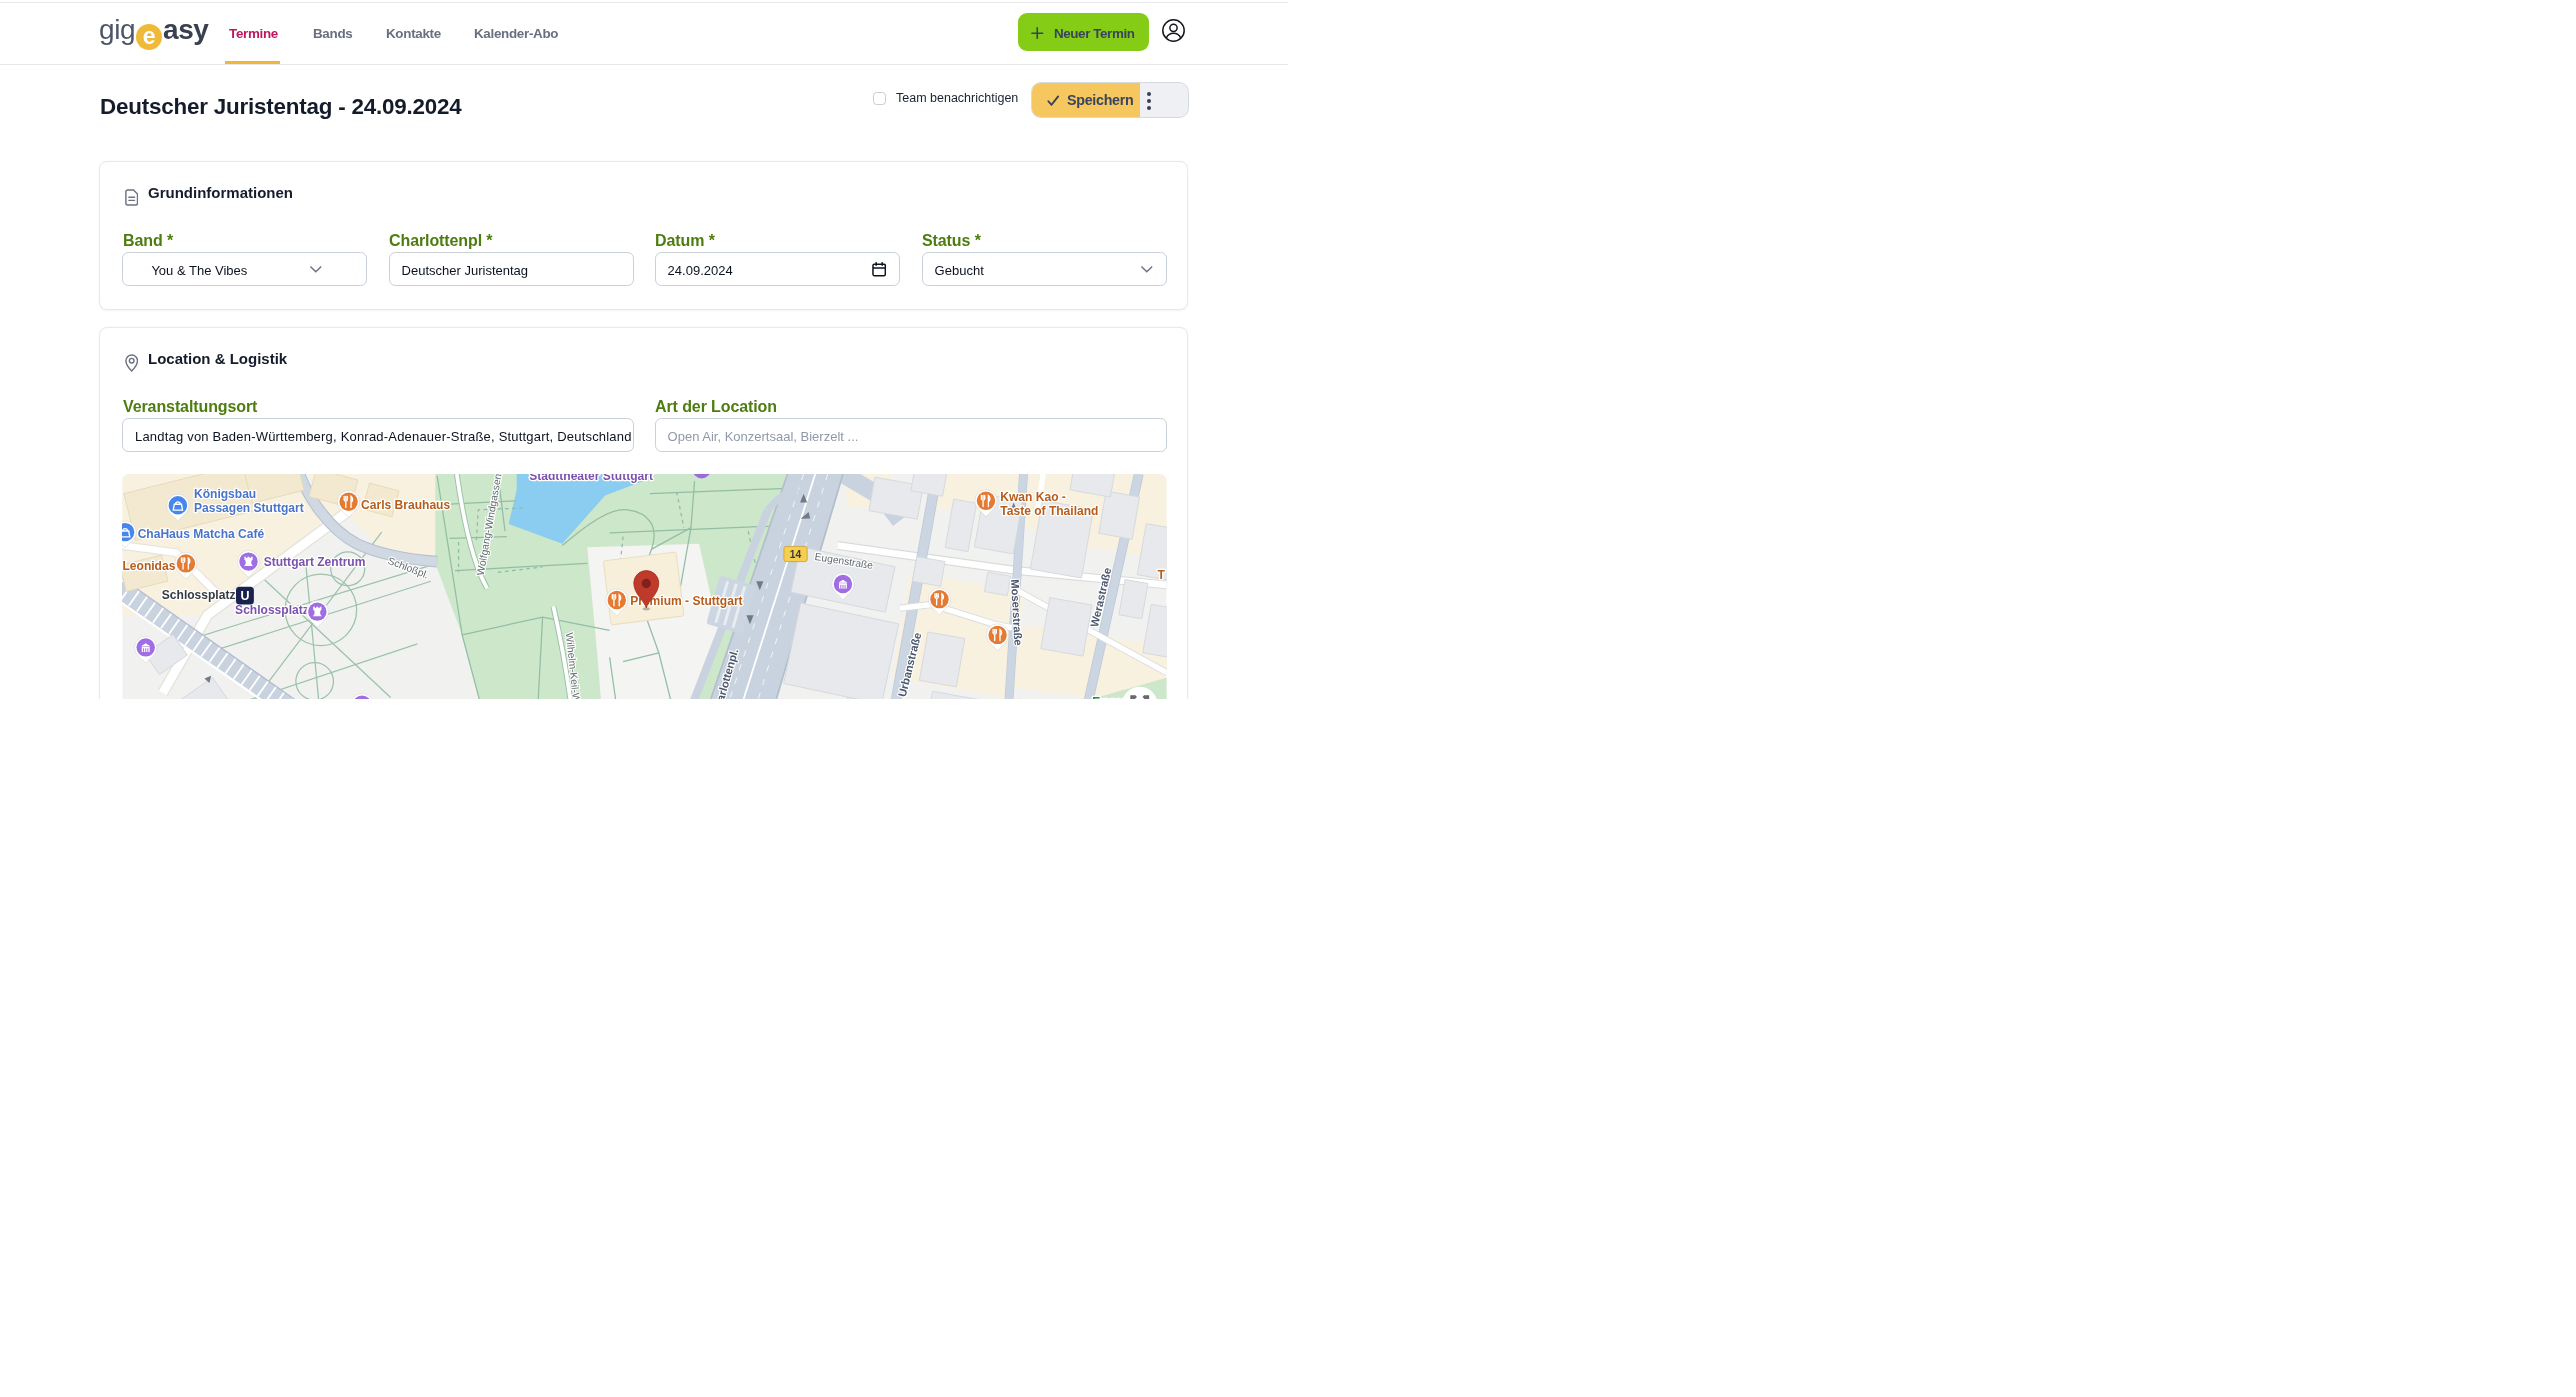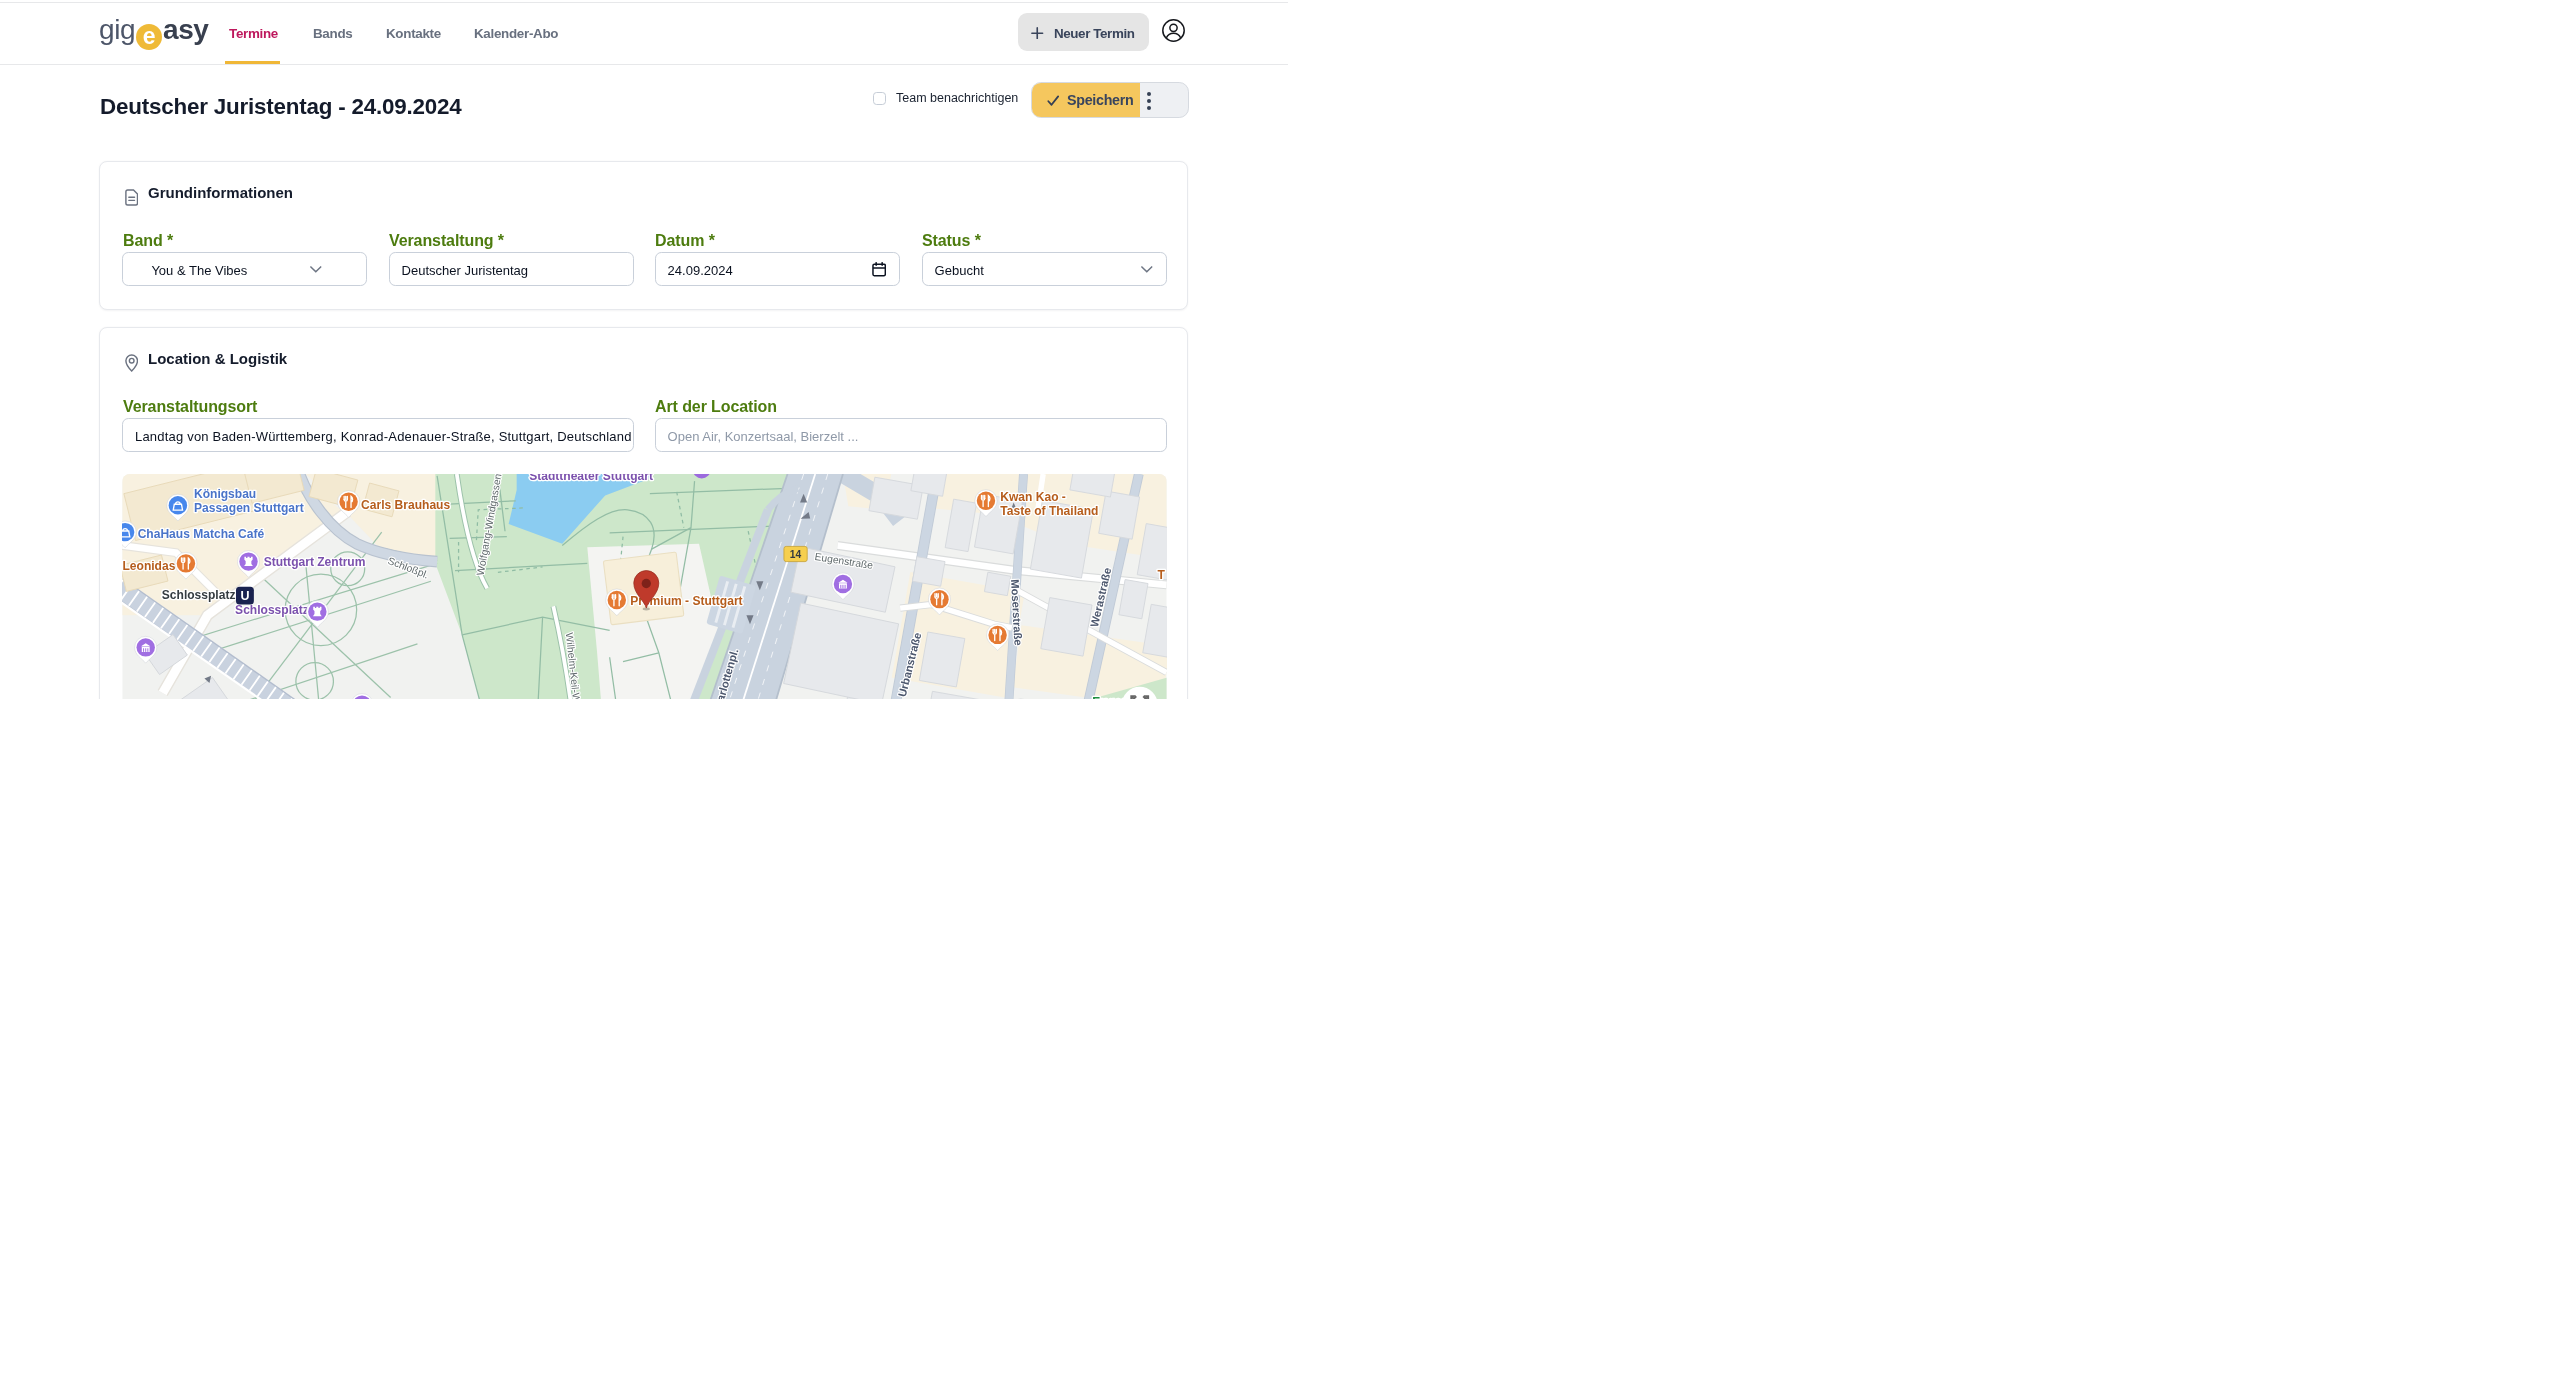--- a/index.html
+++ b/index.html
@@ -15,21 +15,21 @@
   .logo { position:absolute; left:99px; top:14.3px; height:36px; font-size:28px; letter-spacing:-0.4px; }
   .logo .gig { color:#4d5669; font-weight:400; }
   .logo .circle { display:inline-block; width:26px; height:26px; background:#efba37; border-radius:50%;
      color:#fff; font-weight:700; font-size:23px; text-align:center; line-height:24px; vertical-align:-4.5px; margin:0 0.9px; }
   .logo .asy { color:#39404f; font-weight:700; }
 
   .nav a { position:absolute; top:26px; font-size:13.4px; font-weight:700; letter-spacing:-0.3px; color:#68707f; text-decoration:none; }
   .nav a.active { color:#be185d; }
   .tab-underline { position:absolute; left:225px; top:61px; width:55px; height:2.7px; background:#f0b737; }
 
-  .btn-new { position:absolute; left:1018px; top:13.4px; width:131px; height:38px; background:#e5e5e5;
+  .btn-new { position:absolute; left:1018px; top:13.4px; width:131px; height:38px; background:#84cc16;
      border-radius:9px; color:#39445b; font-size:13.4px; font-weight:700; letter-spacing:-0.4px; line-height:41px; }
   .avatar { position:absolute; left:1162px; top:19px; width:23px; height:23px; }
 
   
   .page-title { position:absolute; left:100px; top:96px; font-size:22.4px; line-height:22.4px; font-weight:700; color:#141b2b; letter-spacing:-0.2px;}
   .chk { position:absolute; left:873px; top:92px; width:13.4px; height:13.4px; border:1.3px solid #c6cdd7; border-radius:3.6px; background:#fff; }
   .chk-label { position:absolute; left:896px; top:92px; font-size:12.5px; line-height:13.4px; color:#1a2230; }
   .btn-save { position:absolute; left:1031px; top:82px; width:158px; height:36px; border:0.9px solid #d6dae0; border-radius:9.8px; overflow:hidden; background:#eef0f3; }
   .btn-save .yellow { position:absolute; left:0; top:0; width:108px; height:36px; background:#f5c75e; }
   .btn-save .label { position:absolute; left:35px; top:0; line-height:34px; font-size:14.3px; font-weight:700; letter-spacing:-0.3px; color:#39455e; }
@@ -91,21 +91,21 @@
       </div>
   </div>
 
   <div class="card card1">
     <svg class="abs icon" style="left:25px;top:27px;" width="13.4" height="17" viewBox="0 0 15 19" fill="none">
         <path d="M1 3a2 2 0 0 1 2-2h6.5L14 5.5V16a2 2 0 0 1-2 2H3a2 2 0 0 1-2-2V3z" stroke="#6b7280" stroke-width="1.6"></path>
         <path d="M4.3 9.3h6.4M4.3 12.7h6.4" stroke="#6b7280" stroke-width="1.6" stroke-linecap="round"></path>
       </svg>
     <div class="card-title">Grundinformationen</div>
     <div class="field-label" style="left:23px; top:70px;">Band *</div>
-    <div class="field-label" style="left:289px; top:70px;">Veranstaltung *</div>
+    <div class="field-label" style="left:289px; top:70px;">Charlottenpl *</div>
     <div class="field-label" style="left:555px; top:70px;">Datum *</div>
     <div class="field-label" style="left:822px; top:70px;">Status *</div>
     <div class="input" style="left:22.4px; top:90px; width:245px;padding-left:28px;">You &amp; The Vibes</div>
     <div class="input" style="left:289px; top:90px; width:245px;">Deutscher Juristentag</div>
     <div class="input" style="left:555px; top:90px; width:245px;">24.09.2024</div>
     <div class="input" style="left:822px; top:90px; width:245px;">Gebucht</div>
     <svg class="abs" style="left:210px;top:104px;" width="11.6" height="7.2" viewBox="0 0 13 8" fill="none">
         <path d="M1 1l5.5 5.5L12 1" stroke="#6e7684" stroke-width="1.7" stroke-linecap="round" stroke-linejoin="round"></path>
       </svg>
     <svg class="abs" style="left:1041px;top:104px;" width="11.6" height="7.2" viewBox="0 0 13 8" fill="none">

